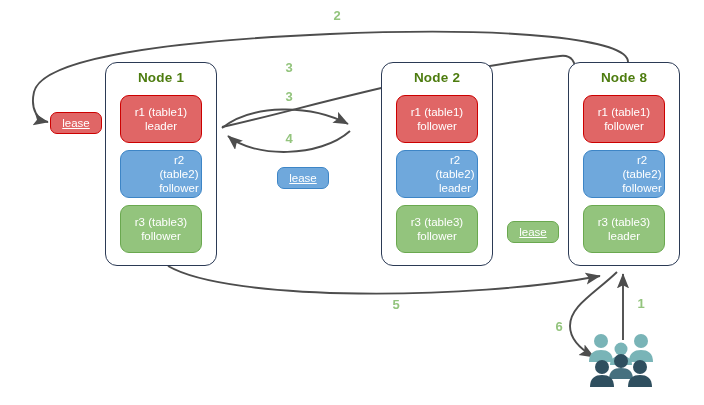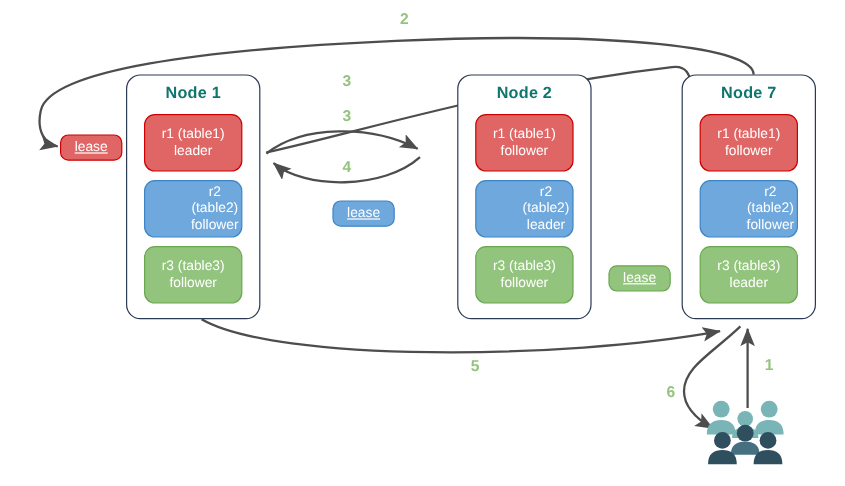--- a/index.html
+++ b/index.html
@@ -5,21 +5,21 @@
   html,body{margin:0;padding:0;background:#ffffff;}
   body{width:704px;height:405px;font-family:"Liberation Sans",sans-serif;overflow:hidden;}
   #stage{position:relative;width:704px;height:405px;background:#ffffff;}
   #wires{position:absolute;left:0;top:0;width:704px;height:405px;}
   .node-panel{
     position:absolute;background:#ffffff;border:1.6px solid #2b3a55;
     border-radius:12px;box-sizing:border-box;z-index:3;
   }
   .node-title{
     position:absolute;left:0;right:0;top:7px;text-align:center;
-    font-size:13.5px;font-weight:bold;color:#0f766e;letter-spacing:.2px;
+    font-size:13.5px;font-weight:bold;color:#4d7c0f;letter-spacing:.2px;
   }
   .replica{
     position:absolute;left:14px;right:14px;height:48px;border-radius:9px;
     box-sizing:border-box;display:flex;flex-direction:column;
     align-items:center;justify-content:center;
     color:#ffffff;font-size:11.5px;line-height:14px;text-align:center;
   }
   .replica span{display:block;}
   .rep-red{background:#e06666;border:1.6px solid #cc0000;}
   .rep-blue{background:#6fa8dc;border:1.6px solid #3d85c6;}
@@ -94,21 +94,21 @@
       <span>r2 (table2)</span>
       <span>leader</span>
     </div>
     <div class="replica rep-green r3">
       <span>r3 (table3)</span>
       <span>follower</span>
     </div>
   </div>
 
   <div class="node-panel" style="left:568px;top:62px;width:112px;height:204px;">
-    <div class="node-title">Node 7</div>
+    <div class="node-title">Node 8</div>
     <div class="replica rep-red r1">
       <span>r1 (table1)</span>
       <span>follower</span>
     </div>
     <div class="replica rep-blue r2">
       <span>r2 (table2)</span>
       <span>follower</span>
     </div>
     <div class="replica rep-green r3">
       <span>r3 (table3)</span>

